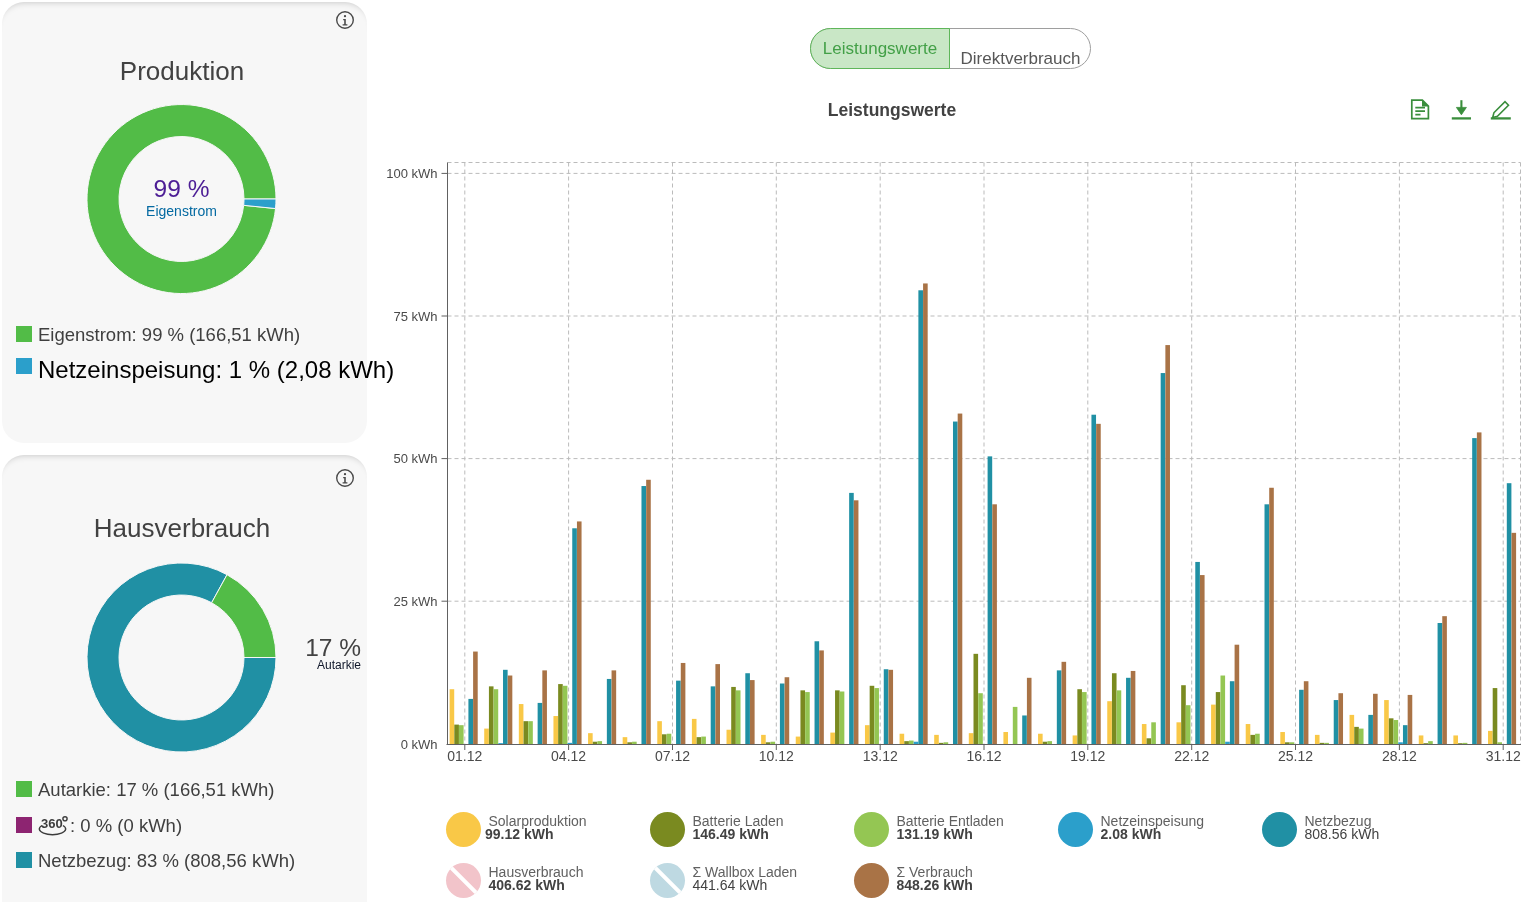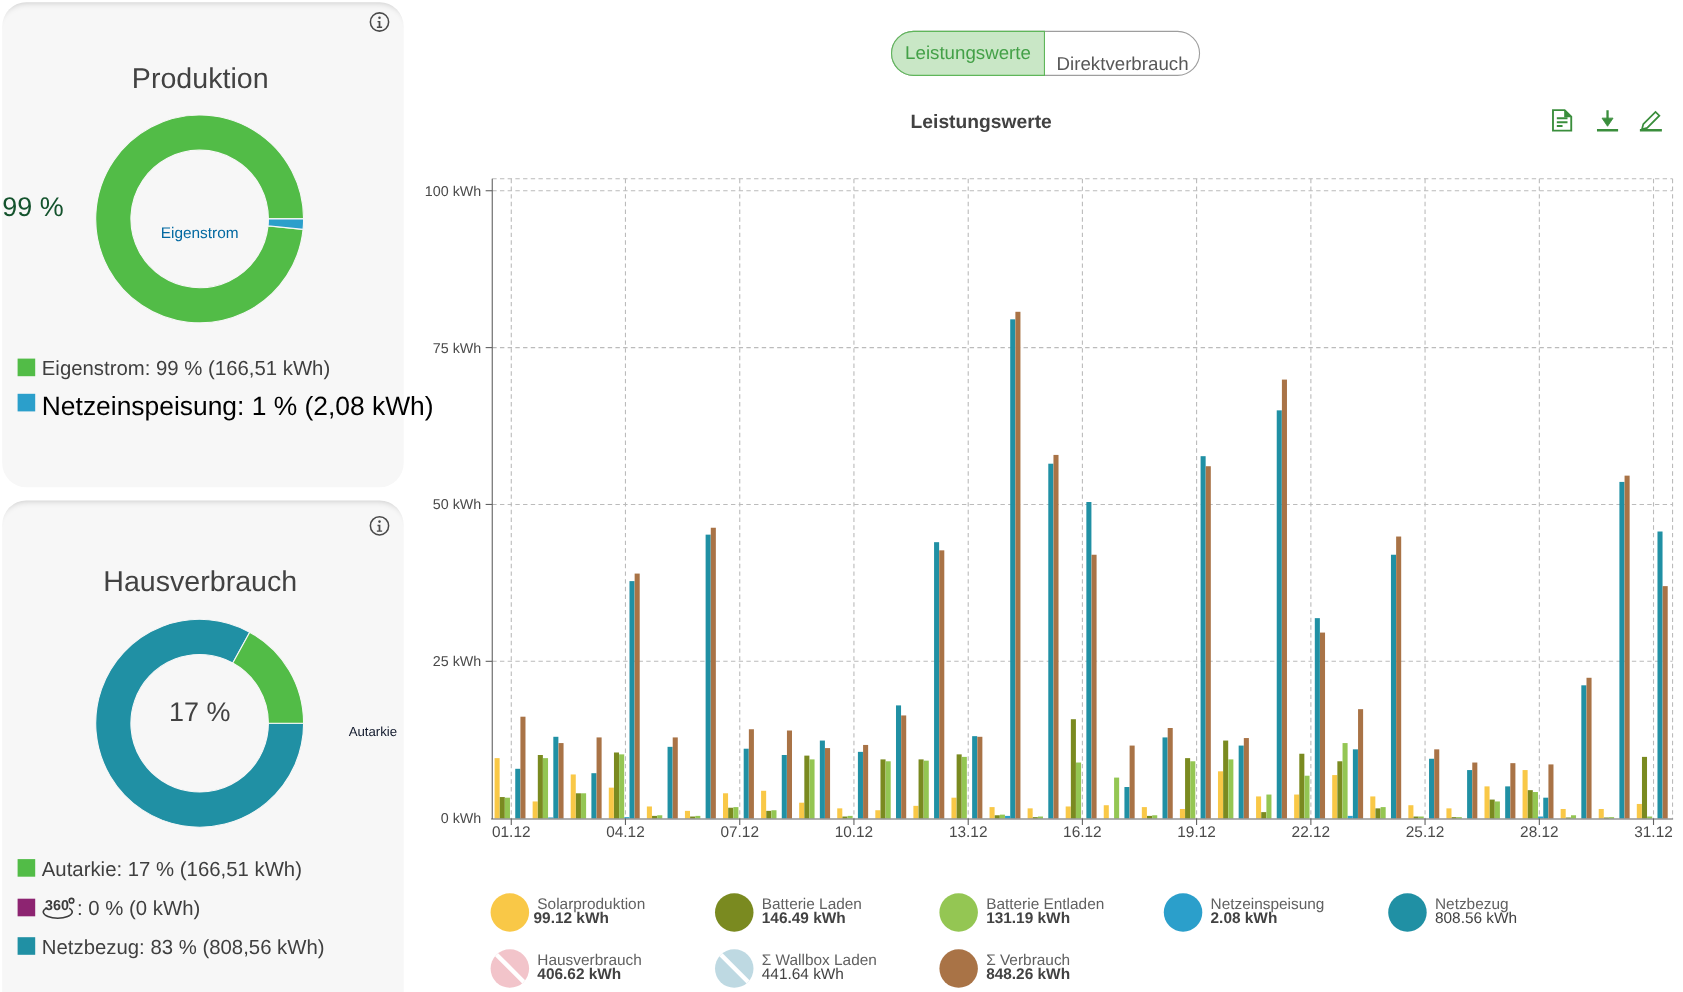--- a/index.html
+++ b/index.html
@@ -30,23 +30,23 @@
 
 <svg width="1530" height="902" viewBox="0 0 1530 902" style="position:absolute;left:0;top:0">
 <path d="M 275.52 208.55 A 94.5 94.5 0 1 1 276.00 199.00 L 244.00 199.00 A 62.5 62.5 0 1 0 243.68 205.32 Z" fill="#52BC47" stroke="#F7F7F7" stroke-width="1"></path>
 <path d="M 276.00 199.00 A 94.5 94.5 0 0 1 275.52 208.55 L 243.68 205.32 A 62.5 62.5 0 0 0 244.00 199.00 Z" fill="#2B9FCB" stroke="#F7F7F7" stroke-width="1"></path>
 </svg>
 <svg width="1530" height="902" viewBox="0 0 1530 902" style="position:absolute;left:0;top:0">
 <path d="M 276.00 657.50 A 94.5 94.5 0 1 1 227.03 574.69 L 211.61 602.73 A 62.5 62.5 0 1 0 244.00 657.50 Z" fill="#2090A4" stroke="#F7F7F7" stroke-width="1"></path>
 <path d="M 227.03 574.69 A 94.5 94.5 0 0 1 276.00 657.50 L 244.00 657.50 A 62.5 62.5 0 0 0 211.61 602.73 Z" fill="#52BC47" stroke="#F7F7F7" stroke-width="1"></path>
 </svg>
 
-<div class="abs" style="left:2px;top:175px;width:359px;text-align:left;font-size:24.5px;color:#14532d">99&nbsp;%</div>
+<div class="abs" style="left:2px;top:175px;width:359px;text-align:center;font-size:24.5px;color:#4c1d95">99&nbsp;%</div>
 <div class="abs" style="left:2px;top:203px;width:359px;text-align:center;font-size:14px;color:#0369a1">Eigenstrom</div>
-<div class="abs" style="left:2px;top:634px;width:359px;text-align:center;font-size:24.5px;color:#424242">17&nbsp;%</div>
+<div class="abs" style="left:2px;top:634px;width:359px;text-align:right;font-size:24.5px;color:#424242">17&nbsp;%</div>
 <div class="abs" style="left:2px;top:657.5px;width:359px;text-align:right;font-size:12px;color:#0f172a">Autarkie</div>
 
 <div class="abs" style="left:16px;top:326px;width:16px;height:16px;background:#52BC47"></div>
 <div class="abs" style="left:38px;top:324px;font-size:18.5px;color:#3f3f3f;white-space:nowrap">Eigenstrom: 99&nbsp;% (166,51&nbsp;kWh)</div>
 <div class="abs" style="left:16px;top:358px;width:16px;height:16px;background:#2B9FCB"></div>
 <div class="abs" style="left:38px;top:356px;font-size:24px;color:#000000;white-space:nowrap">Netzeinspeisung: 1&nbsp;% (2,08&nbsp;kWh)</div>
 
 <div class="abs" style="left:16px;top:781px;width:16px;height:16px;background:#52BC47"></div>
 <div class="abs" style="left:38px;top:779px;font-size:18.5px;color:#3f3f3f;white-space:nowrap">Autarkie: 17&nbsp;% (166,51&nbsp;kWh)</div>
 <div class="abs" style="left:16px;top:817px;width:16px;height:16px;background:#8D2471"></div>

